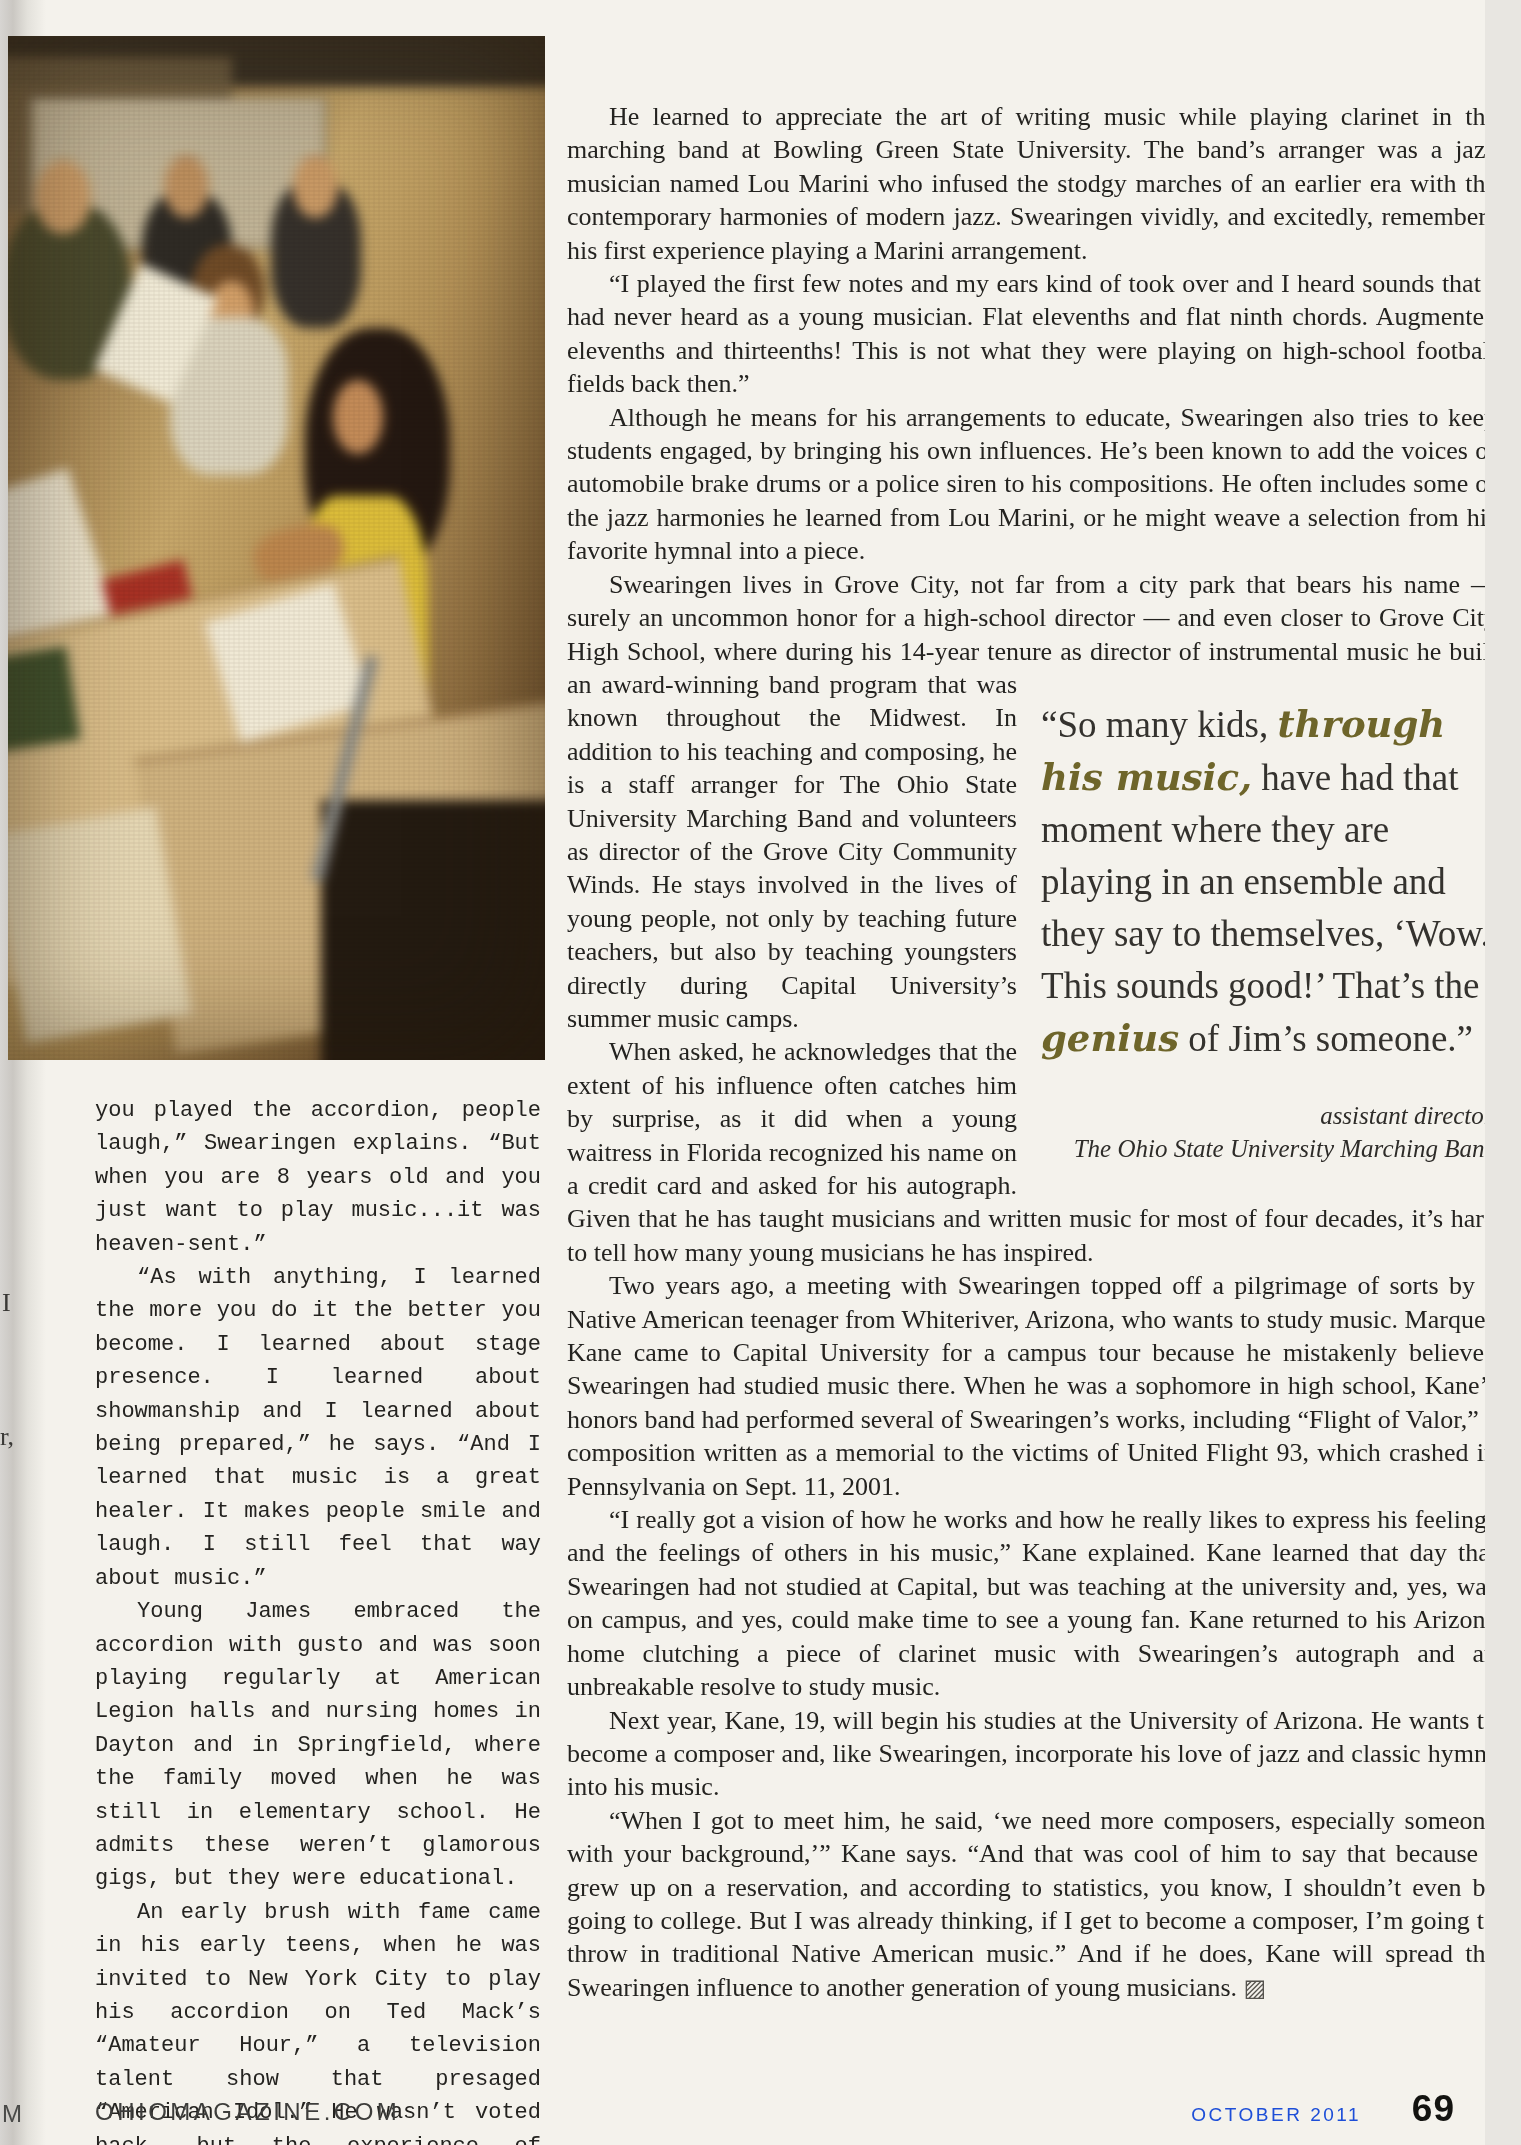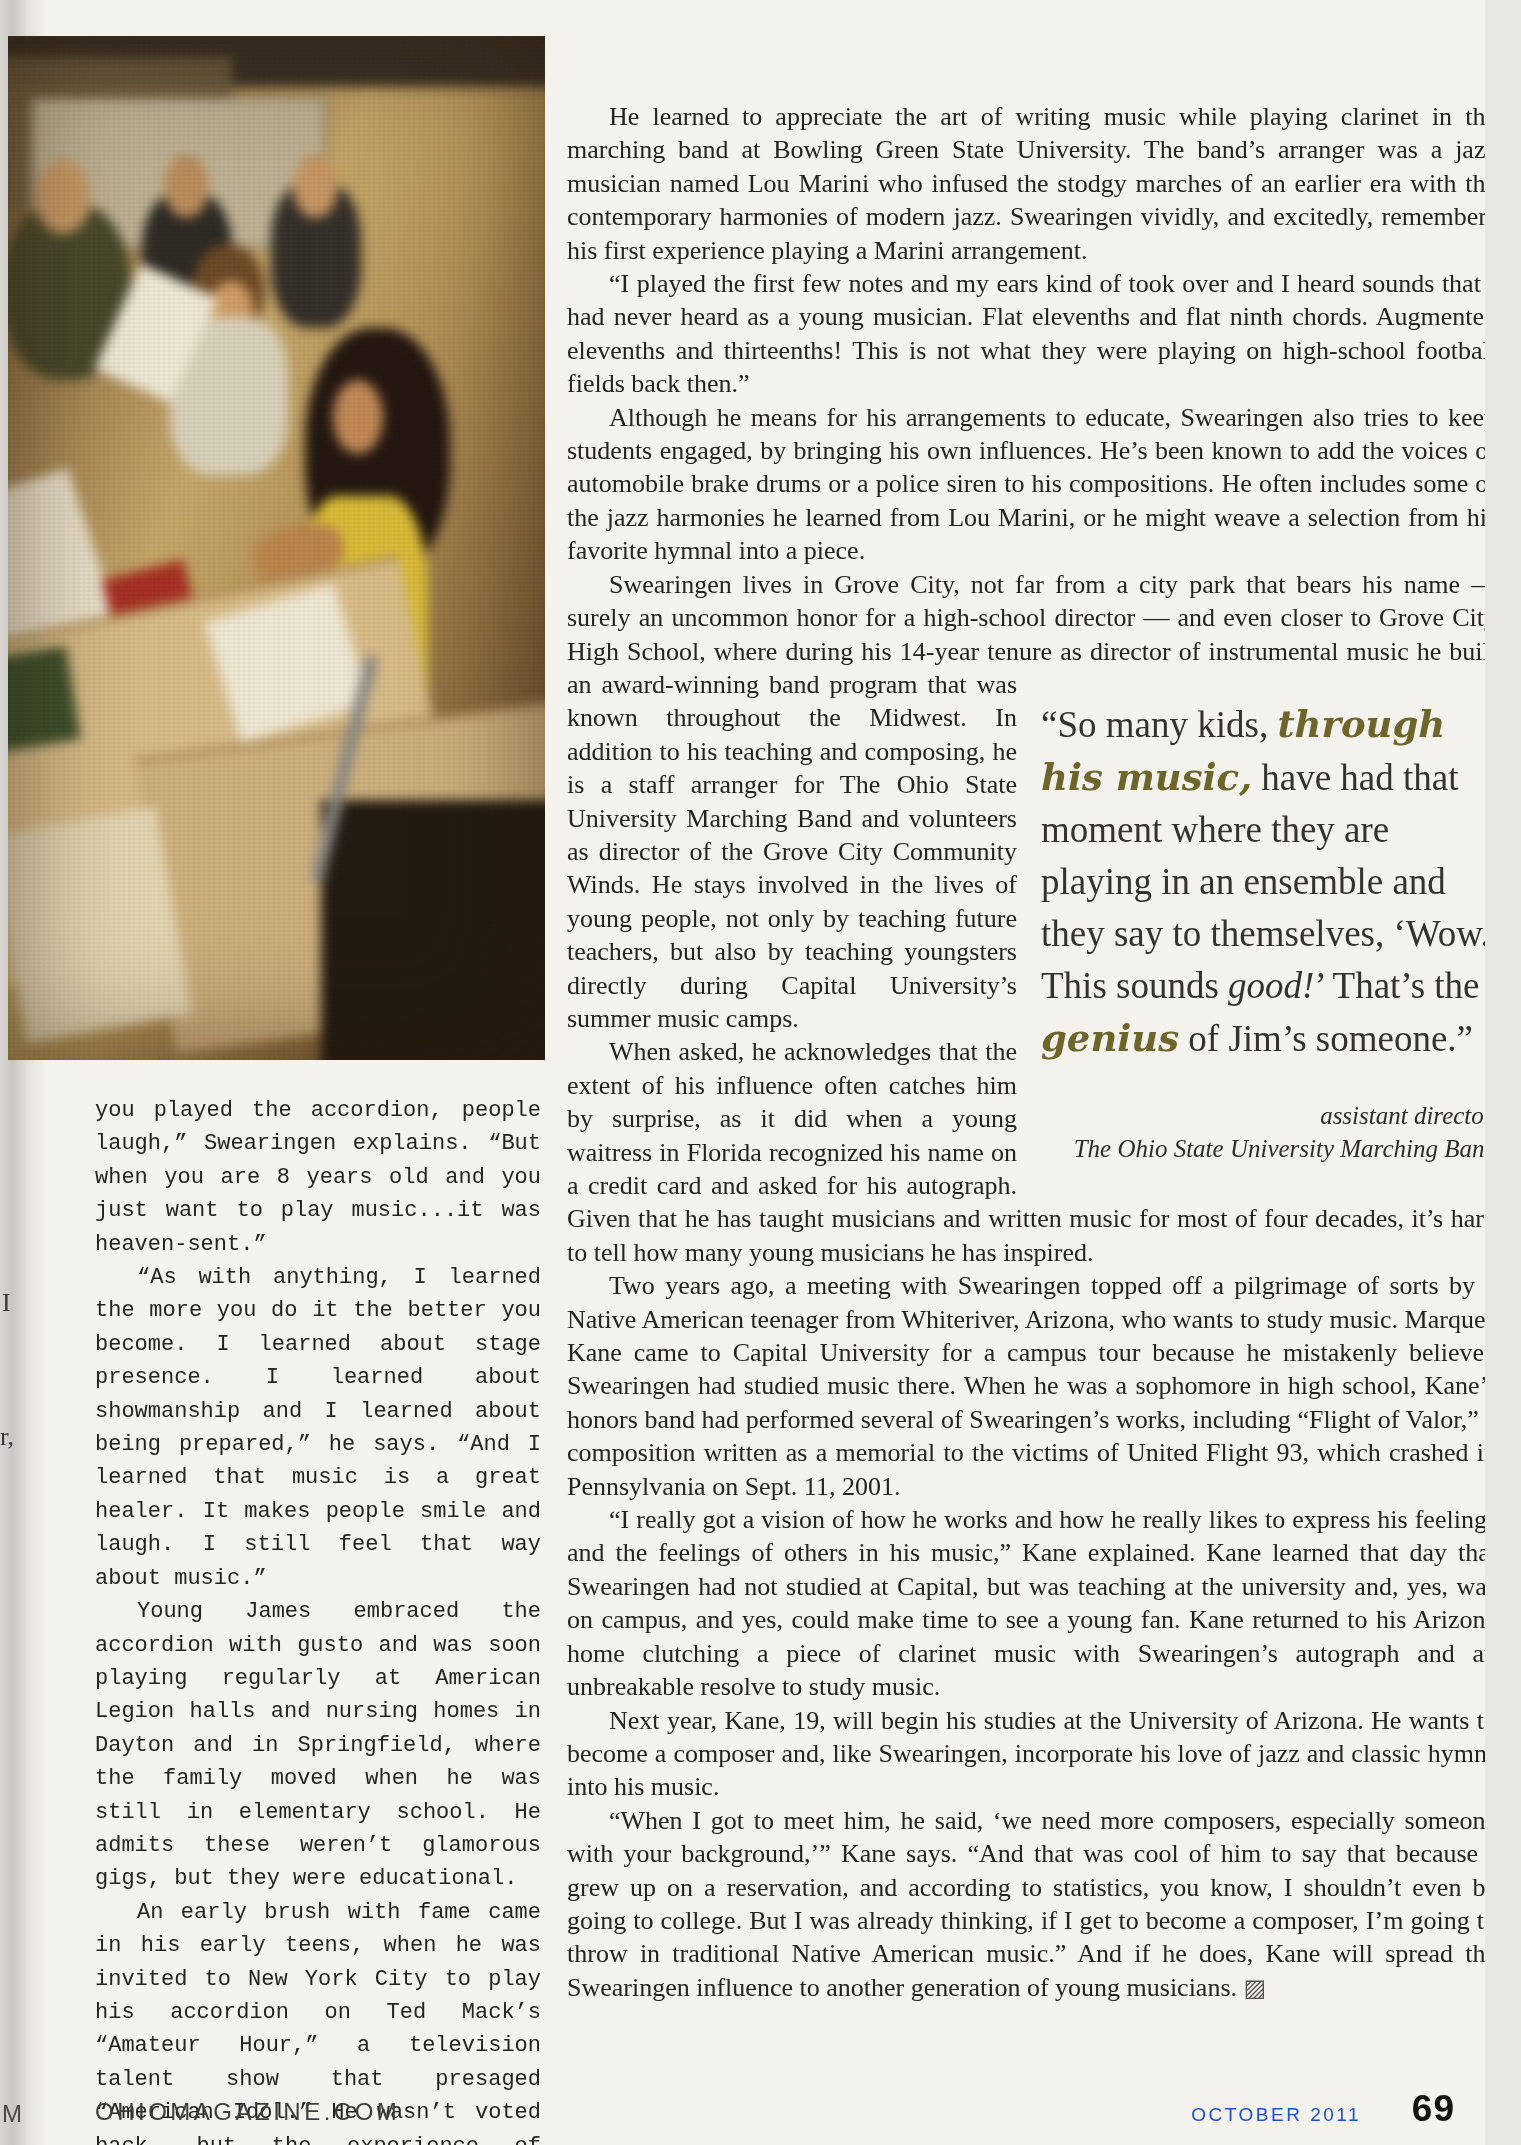--- a/index.html
+++ b/index.html
@@ -27,21 +27,21 @@
   .article p{margin:0;text-indent:42px;}
   .leftcol{position:absolute;left:95px;top:1094px;width:446px;
            font-size:22px;line-height:33.4px;text-align:justify;font-family:Liberation Mono, monospace;}
   .leftcol p{margin:0;text-indent:42px;}
   .leftcol p.noindent{text-indent:0;}
 
   
   .pullquote-float{display:block;float:right;width:456px;margin:8px 0 30px 24px;padding-top:22px;}
   .pq-text{display:block;font-size:37px;line-height:52px;color:#34322e;text-align:left;text-indent:0;}
   .pq-accent{font-style:italic;font-weight:bold;color:#6e652a;font-family:"DejaVu Serif",serif;}
-  .pq-italic{font-style:italic;}
+  .pq-italic{}
   .pq-attr{display:block;margin-top:34px;text-align:right;text-indent:0;line-height:33px;}
   .pq-name{display:block;font-variant:small-caps;letter-spacing:1px;font-weight:600;
            font-size:30px;color:#8a7a40;}
   .pq-role{display:block;font-style:italic;font-size:25px;color:#2e2c29;margin-top:24px;}
   .pq-org{display:block;font-style:italic;font-size:25px;color:#2e2c29;}
 
   .end-mark{color:#55534e;font-size:24px;}
 
   
   .footer-site{position:absolute;left:95px;top:2098px;font-family:"Liberation Sans",sans-serif;

